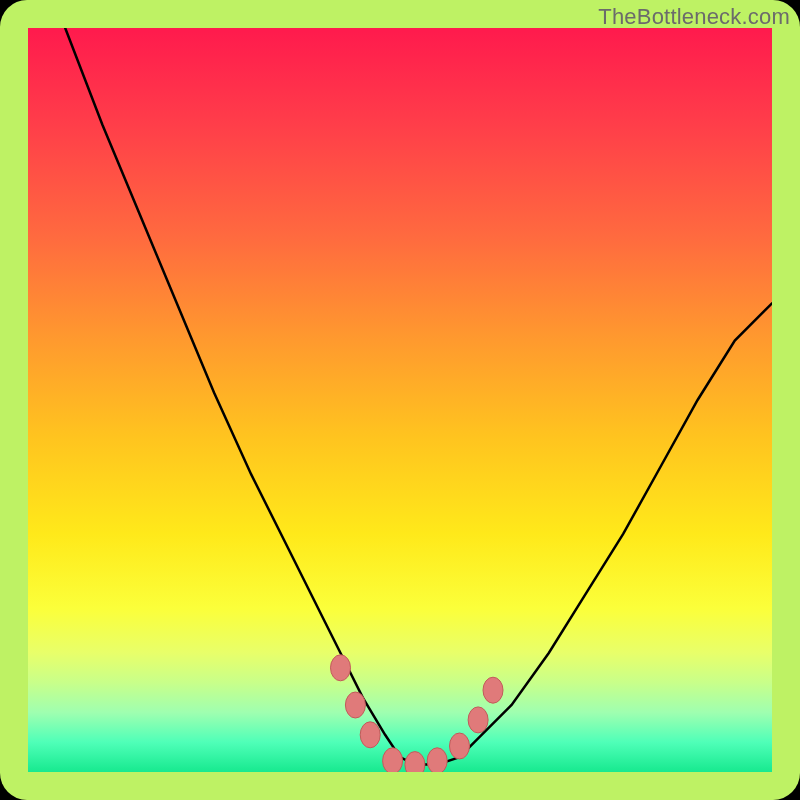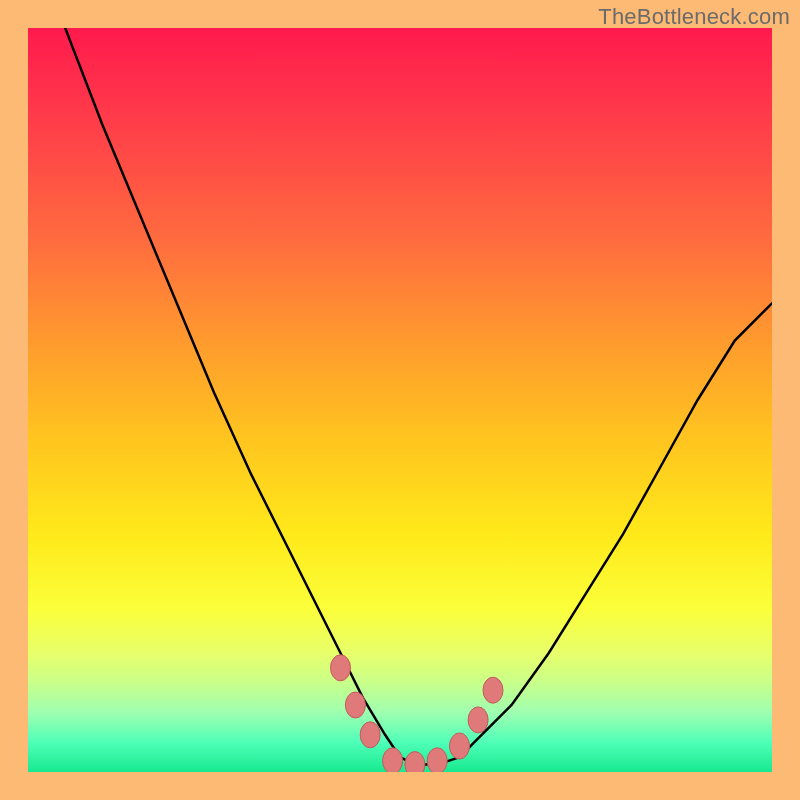--- a/index.html
+++ b/index.html
@@ -10,21 +10,22 @@
     background: #000;
     overflow: hidden;
     font-family: Arial, Helvetica, sans-serif;
   }
   .frame {
     position: absolute;
     top: 0;
     left: 0;
     width: 800px;
     height: 800px;
-    background: #fdba74;
+    background: #bef264;
+    border-radius: 27px;
   }
   .plot-area {
     position: absolute;
     top: 28px;
     left: 28px;
     width: 744px;
     height: 744px;
     background: linear-gradient(
       to bottom,
       #ff1a4d 0%,

